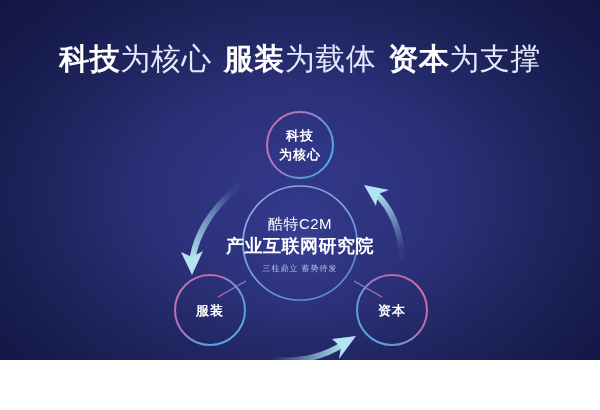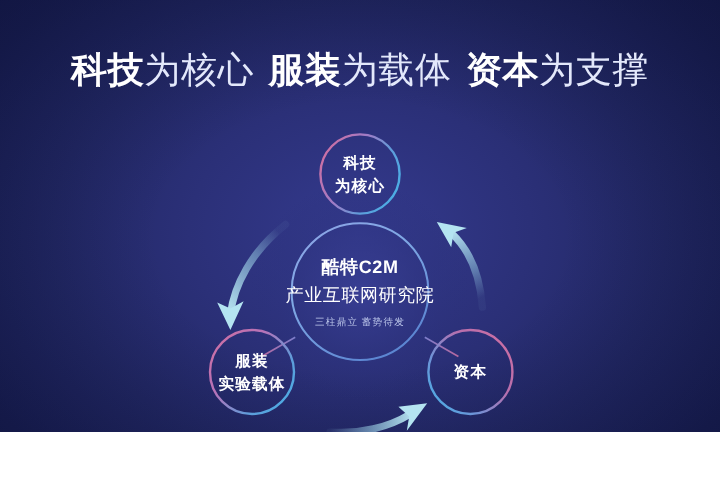--- a/index.html
+++ b/index.html
@@ -97,29 +97,29 @@
     transform:translate(-50%,-50%);
     text-align:center;
     z-index:5;
     pointer-events:none;
     white-space:nowrap;
   }
   .centerLabel .c1{
     display:block;
     font-size:15px;
     line-height:23px;
-    font-weight:bold;
+    font-weight:normal;
     color:#ffffff;
     letter-spacing:0.5px;
   }
   .centerLabel .c2{
     display:block;
-    font-size:15px;
+    font-size:18px;
     line-height:23px;
-    font-weight:normal;
+    font-weight:bold;
     color:#ffffff;
     letter-spacing:0.5px;
   }
   .centerLabel .c3{
     display:block;
     margin-top:5px;
     font-size:8px;
     line-height:12px;
     color:#b9c3e8;
     letter-spacing:1px;
@@ -241,20 +241,19 @@
     <span class="c3">三柱鼎立 蓄势待发</span>
   </div>
 
   <div class="nodeLabel" style="left:300px; top:145px; transform:translate(-50%,-50%);">
     <span class="l1">科技</span>
     <span class="l2">为核心</span>
   </div>
 
   <div class="nodeLabel" style="left:210px; top:310px; transform:translate(-50%,-50%);">
     <span class="l1">服装</span>
-    <span class="l2">实验载体</span>
   </div>
 
   <div class="nodeLabel" style="left:392px; top:310px; transform:translate(-50%,-50%);">
     <span class="l1">资本</span>
   </div>
 
 </div>
 
 </body></html>

